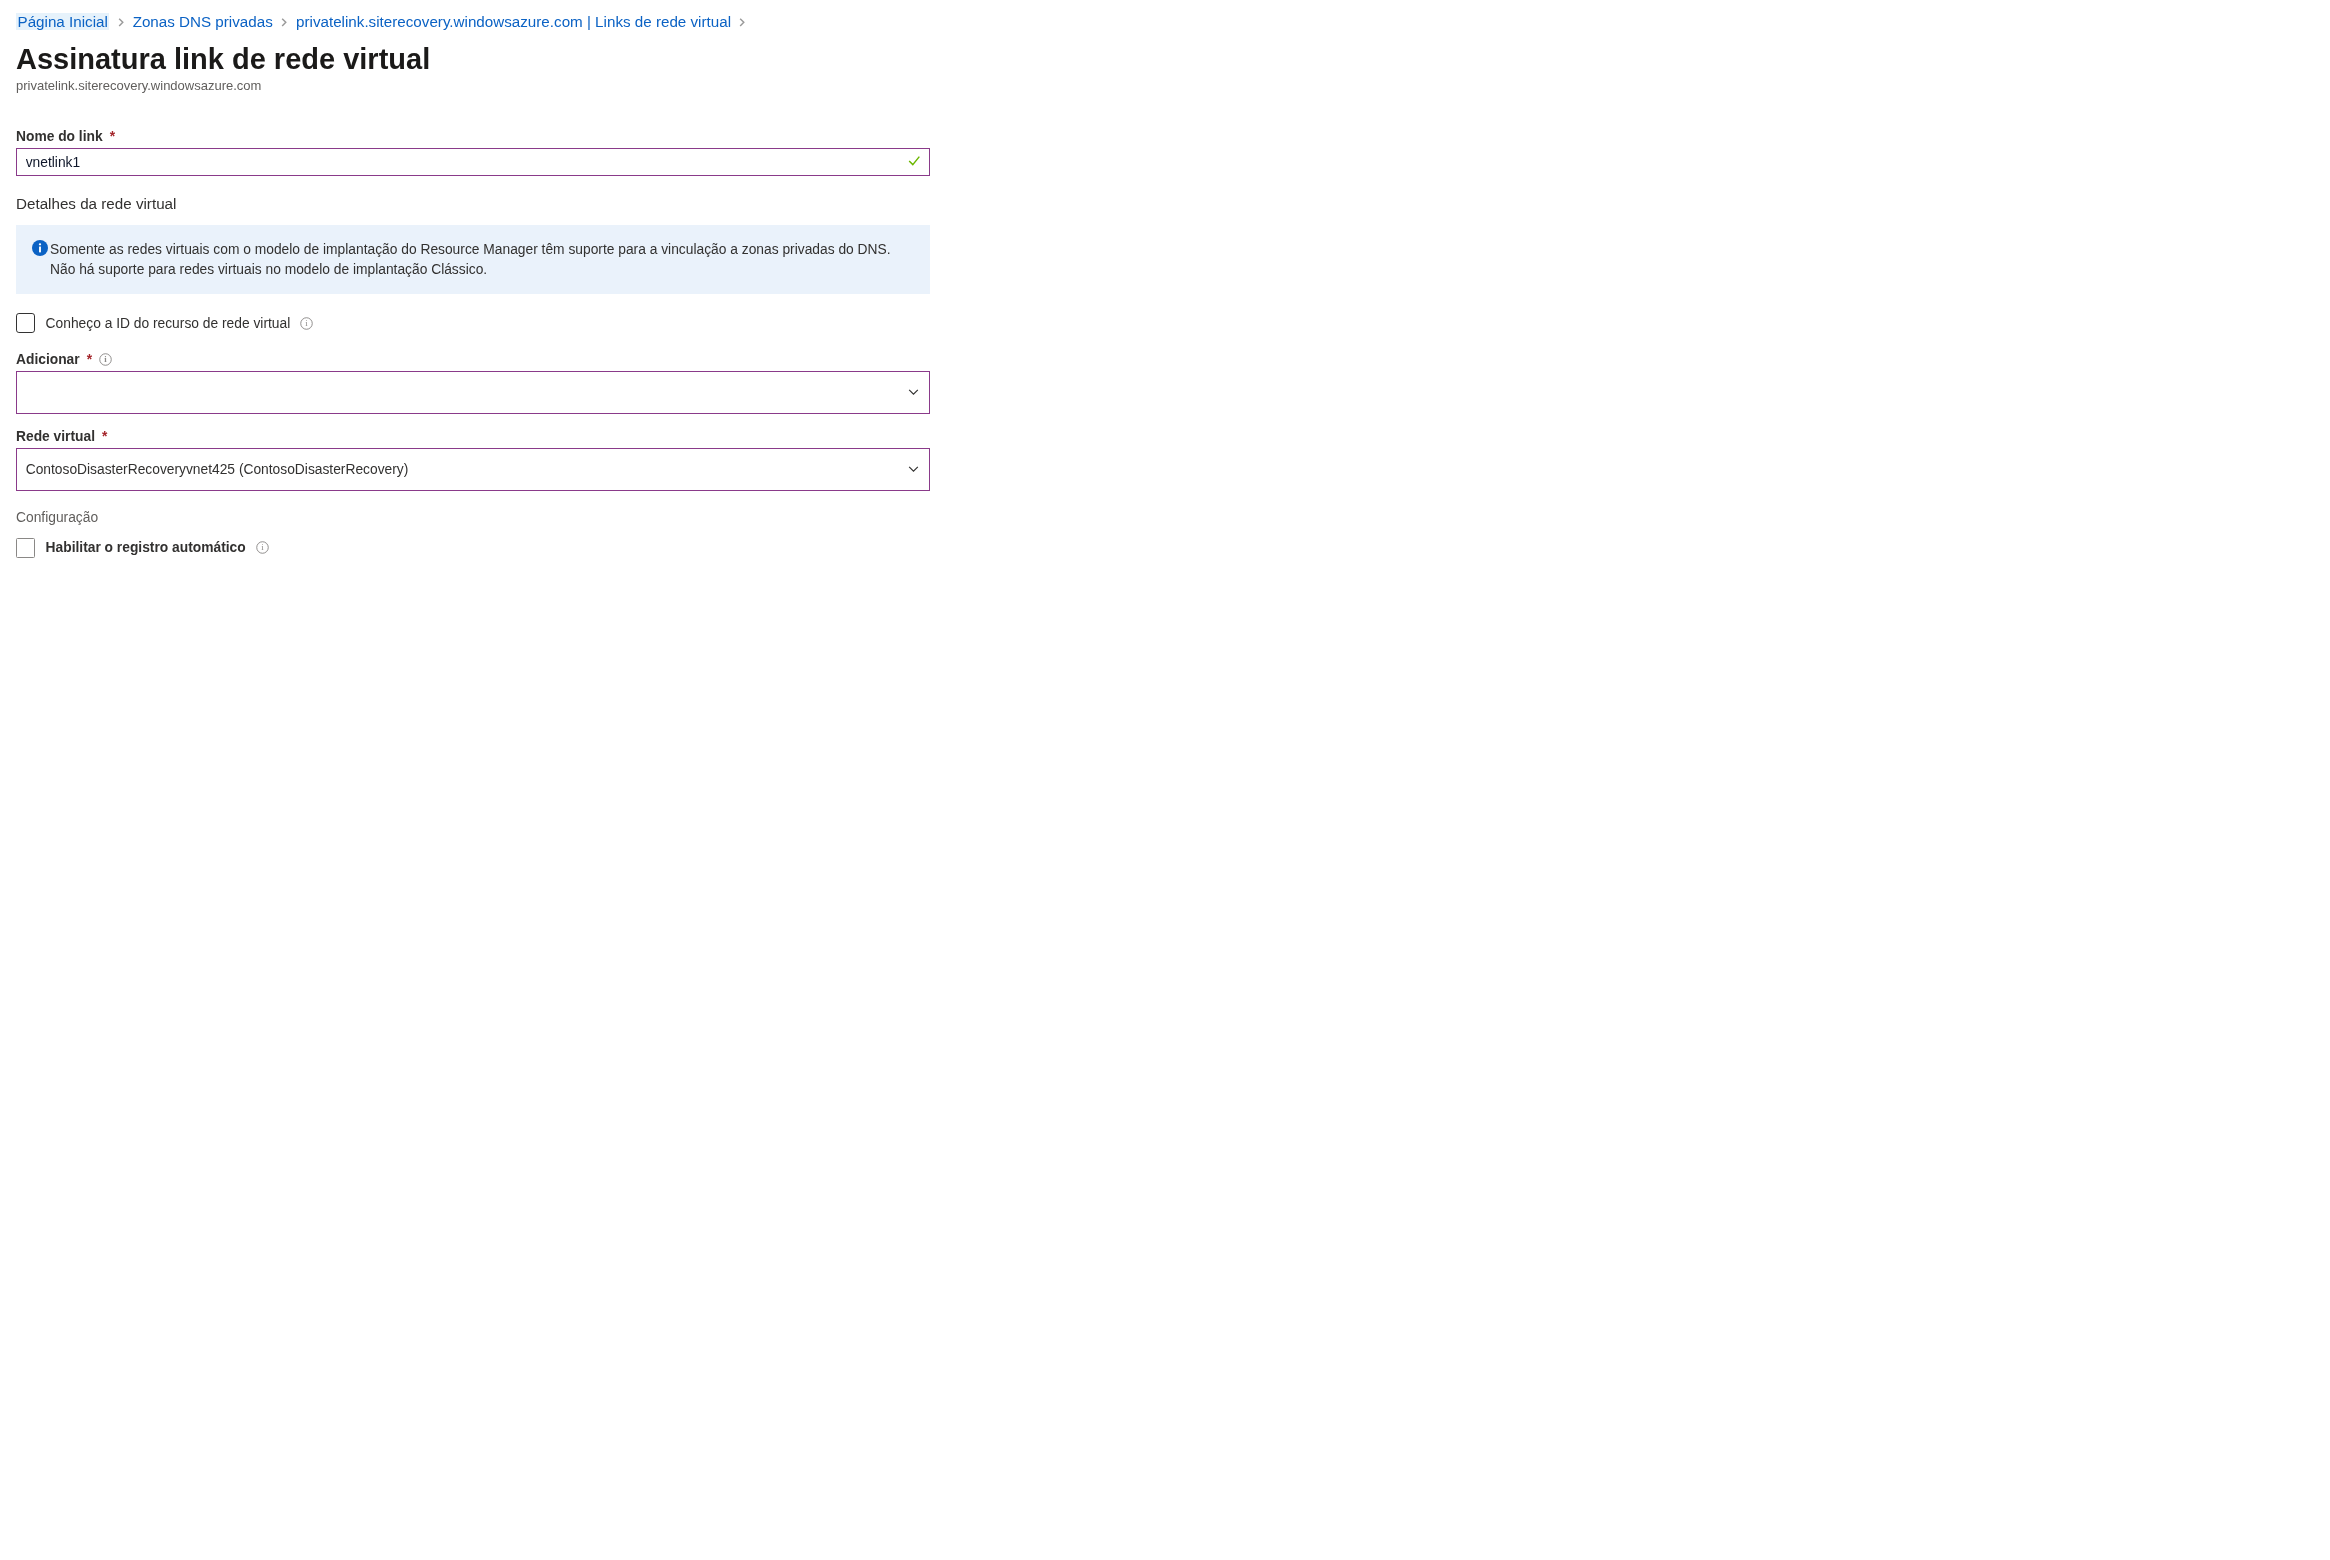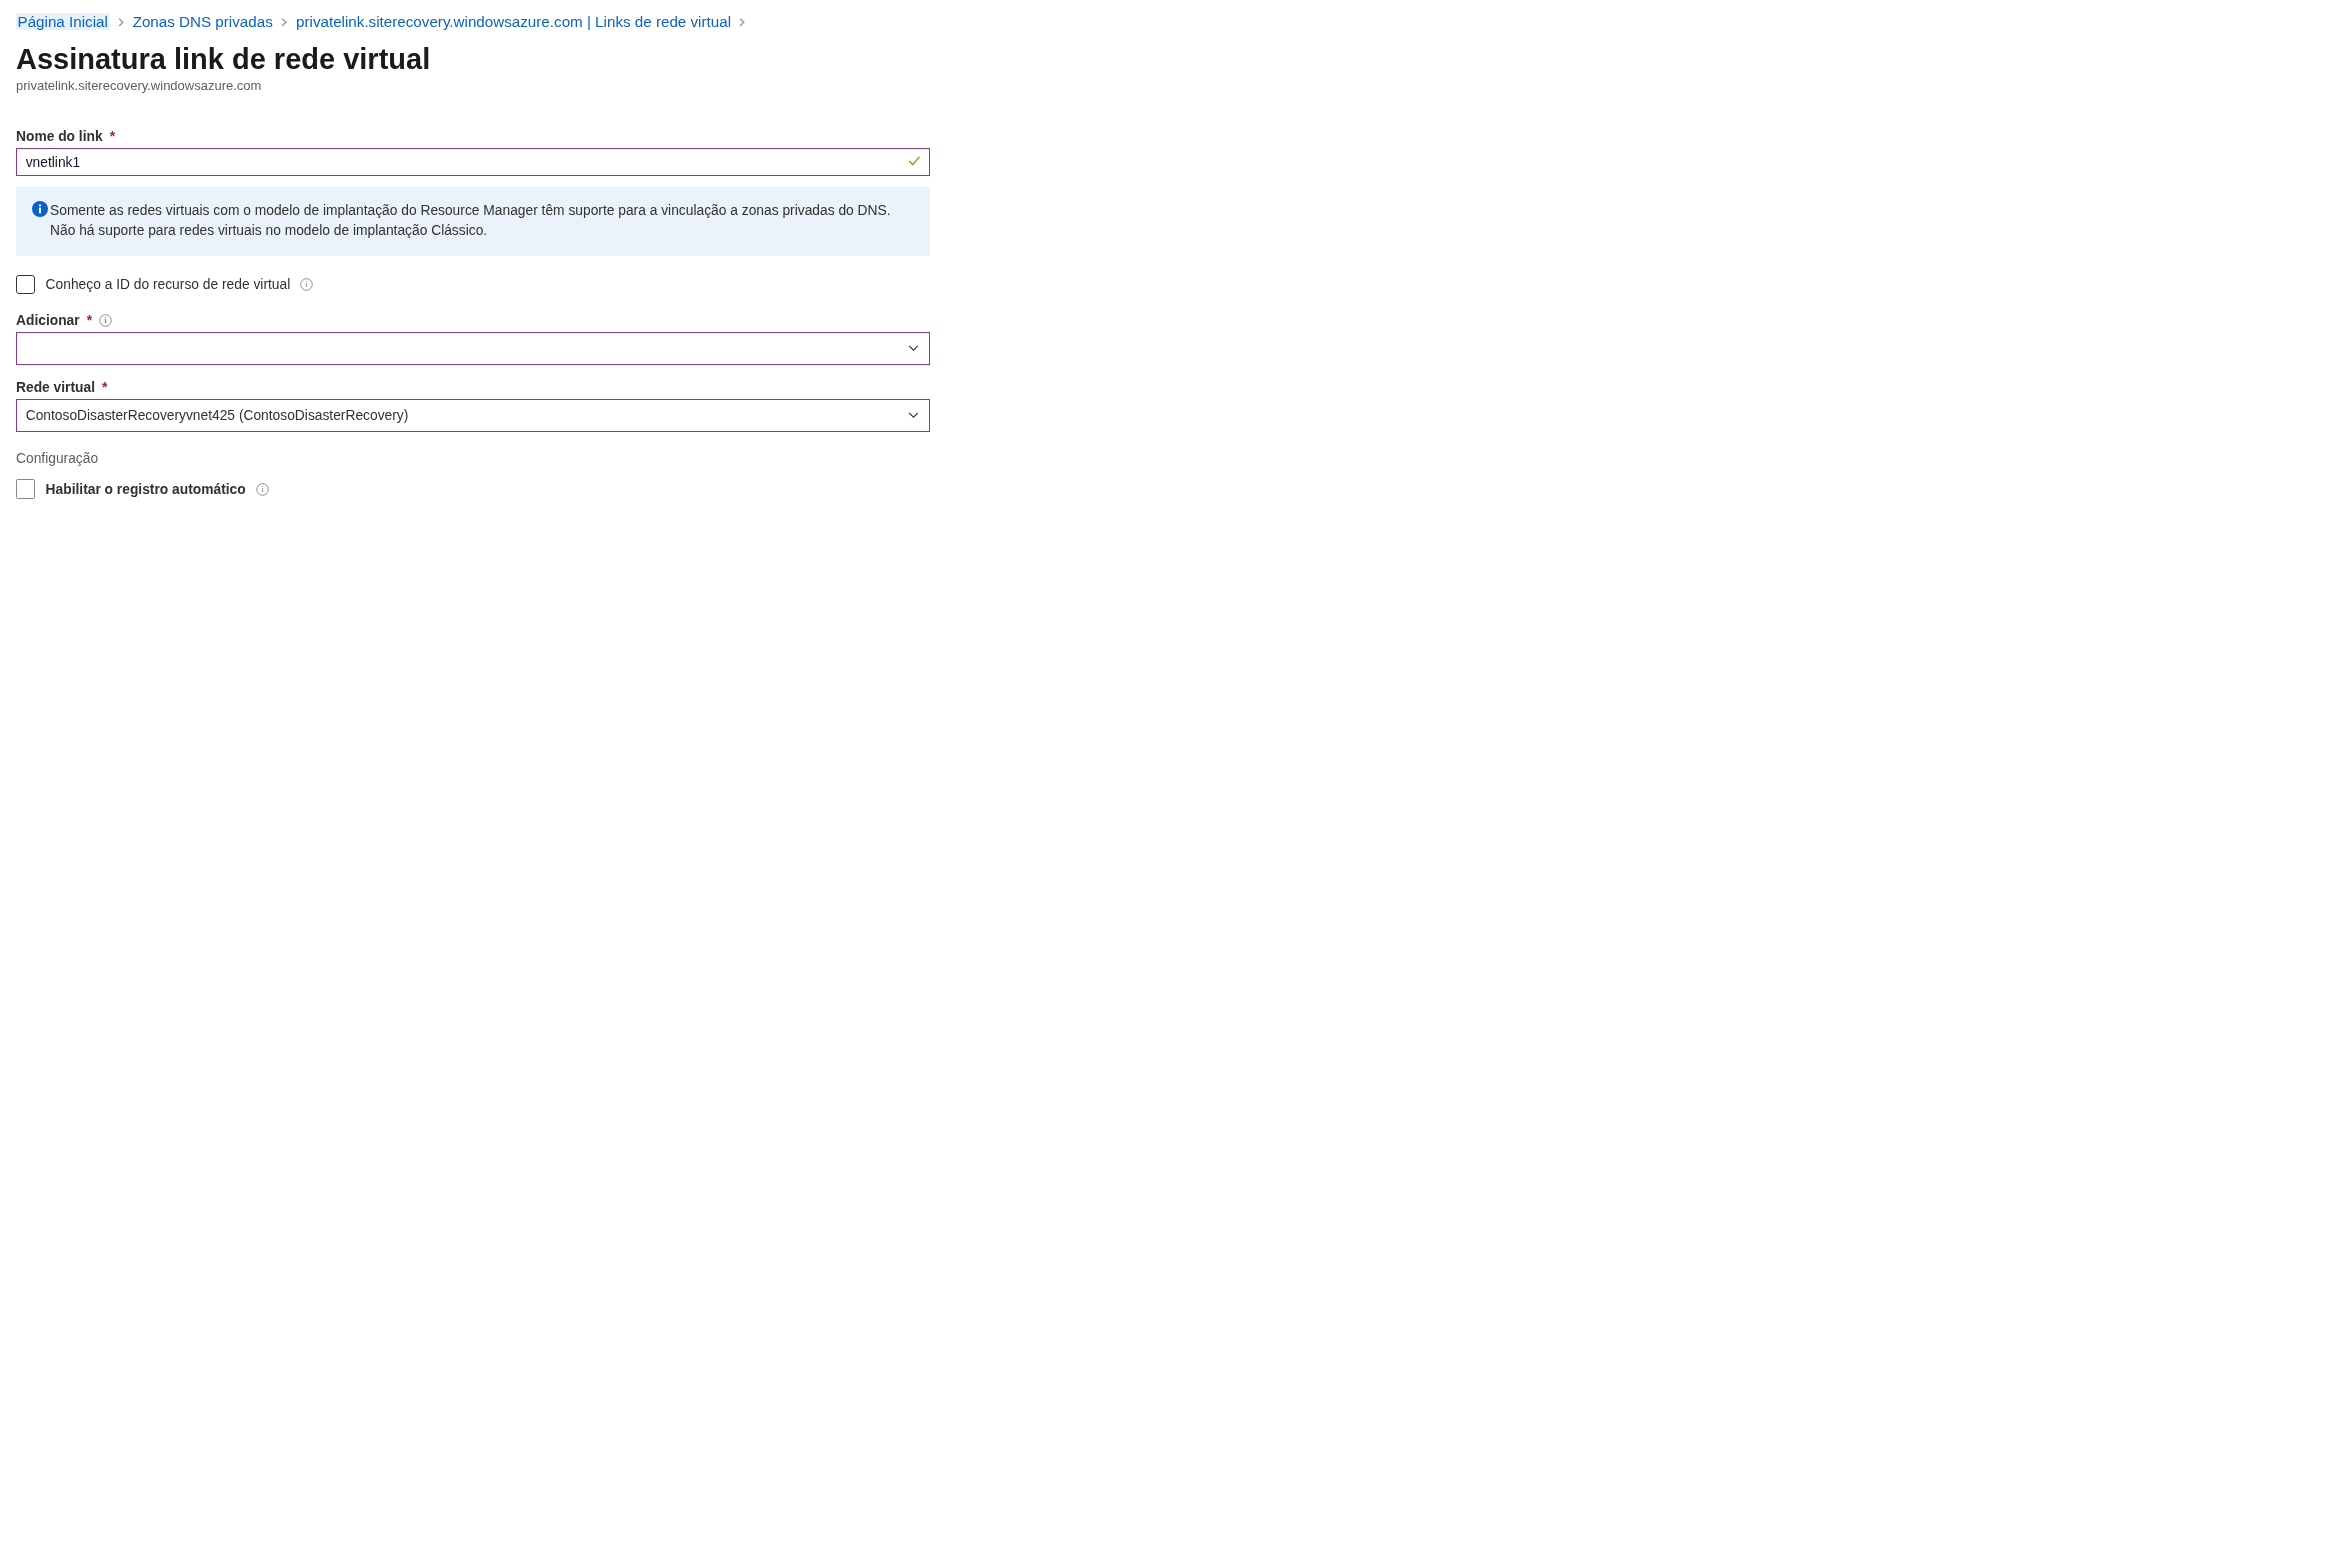--- a/index.html
+++ b/index.html
@@ -10,21 +10,21 @@
   .breadcrumb .sep{color:#9a9a9a}
   h1{font-size:29px;font-weight:600;margin:0 0 1.5px 0;color:#1b1a19}
   .subtitle{font-size:13px;color:#605e5c;margin-bottom:36px}
   .fieldlbl{font-size:13.8px;font-weight:600;color:#323130;margin-bottom:4.4px;display:flex;align-items:center;gap:7px}
   .req{color:#a4262c}
   .sectionlbl{font-size:15.2px;color:#323130;margin:19px 0 13px 0}
   .sectionlbl.light{color:#605e5c;font-size:13.8px}
   .input-wrap{position:relative;margin-bottom:7.3px}
   .txt{width:100%;box-sizing:border-box;border:0.7px solid #8a3a8a;padding:5.8px 29px 5.8px 8.7px;font-size:13.8px;color:#0f172a;background:#fff;outline:none}
   .valid-icon{position:absolute;right:8.7px;top:50%;transform:translateY(-50%)}
-  .sel{width:100%;box-sizing:border-box;border:0.7px solid #8a3a8a;padding:5.8px 29px 5.8px 8.7px;font-size:13.8px;color:#323130;background:#fff;appearance:none;-webkit-appearance:none;outline:none;height:33px}
+  .sel{width:100%;box-sizing:border-box;border:0.7px solid #8a3a8a;padding:5.8px 29px 5.8px 8.7px;font-size:13.8px;color:#323130;background:#fff;appearance:none;-webkit-appearance:none;outline:none;height:43px}
   .chev{position:absolute;right:10.2px;top:50%;transform:translateY(-50%);pointer-events:none}
   .infobox{background:#eaf2fb;padding:14.5px 16px;margin:10.2px 0 19px 0;display:flex;gap:2px;font-size:13.8px;color:#323130;line-height:1.45}
   .info-icon{flex:0 0 auto}
   .chkrow{display:flex;align-items:center;gap:10.2px;font-size:13.8px;margin:7.3px 0 19px 0}
   .chkrow.small{margin:4.4px 0 0 0}
   .chkbox{width:17.4px;height:17.4px;border:1.1px solid #333;border-radius:2.9px;background:#fff;display:inline-block}
   .chkbox.sq{border-radius:1.5px;border-color:#8a8886}
   .helpicn{display:inline-flex;align-items:center}
   .mt20{margin-top:14.5px}
 </style>
@@ -63,20 +63,21 @@
   </div>
   <div class="input-wrap">
     <input class="txt" type="text" value="vnetlink1" style="">
     <span class="valid-icon">
       <svg width="14.5" height="14.5" viewBox="0 0 20 20">
           <path d="M3 10l5 5L17 4" fill="none" stroke="#6bb700" stroke-width="2"></path>
         </svg>
     </span>
   </div>
 
+  <div class="sectionlbl">Detalhes da rede virtual</div>
 
   <div class="infobox">
     <span class="info-icon">
       <svg width="16" height="16" viewBox="0 0 22 22">
           <circle cx="11" cy="11" r="11" fill="#0b62c4"></circle>
           <rect x="9.7" y="9" width="2.6" height="8" fill="#fff"></rect>
           <circle cx="11" cy="6" r="1.6" fill="#fff"></circle>
         </svg>
     </span>
     <span>Somente as redes virtuais com o modelo de implantação do Resource Manager têm suporte para a vinculação a zonas privadas do DNS. Não há suporte para redes virtuais no modelo de implantação Clássico.</span>

